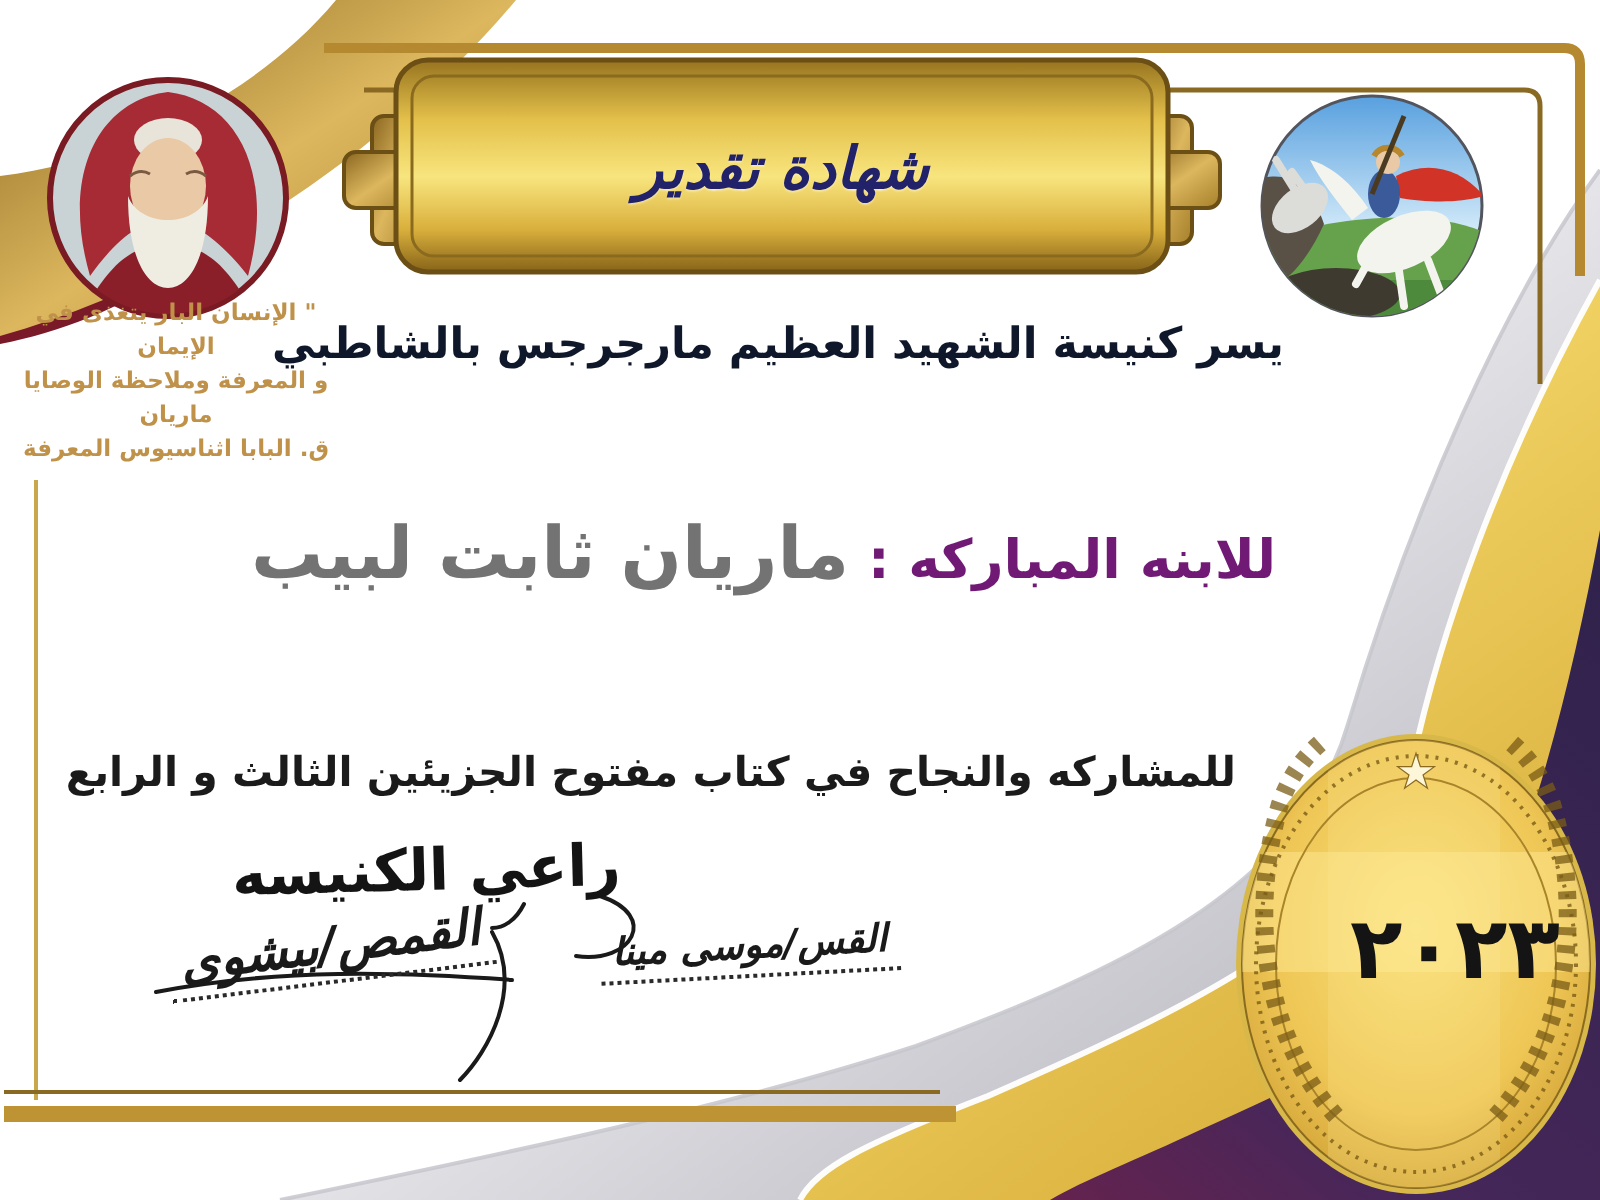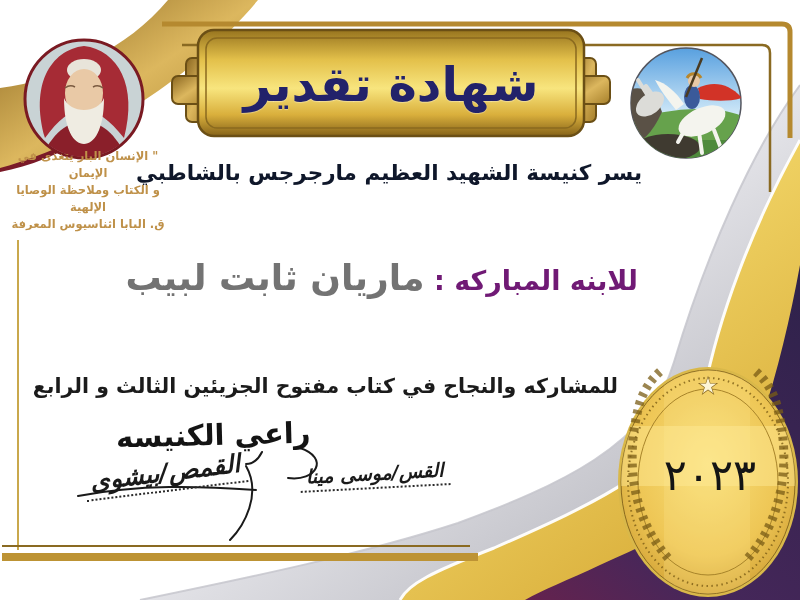--- a/index.html
+++ b/index.html
@@ -6,44 +6,45 @@
   #stage{
     position:relative;width:800px;height:600px;overflow:hidden;
     font-family:"DejaVu Sans",sans-serif;background:#fff;
   }
   #stage svg.bg{position:absolute;left:0;top:0;}
   .abs{position:absolute;}
   .rtl{direction:rtl;unicode-bidi:embed;}
   .banner-title{
     left:198px;top:48px;width:386px;height:72px;
     display:flex;align-items:center;justify-content:center;
-    font-size:48px;font-weight:bold;color:#22226a;
+    font-size:29px;font-weight:bold;color:#22226a;
     text-shadow:0 1px 1px rgba(255,255,255,.35);
+    font-style:italic;
   }
   .quote{
     left:2px;top:148px;width:172px;text-align:center;
     font-size:11.5px;line-height:17px;font-weight:bold;color:#bf9149;
   }
   .body-line{font-size:21.5px;font-weight:600;color:#0f172a;white-space:nowrap;}
   .bl1{top:160px;right:158px;}
   .bl2{top:192px;right:176px;}
   .bl3{top:225px;right:408px;}
   .recipient{top:257px;right:162px;white-space:nowrap;}
   .recipient .label{font-size:27px;font-weight:bold;color:#701a75;}
   .recipient .name{font-size:36px;font-weight:bold;color:#737373;}
   .reason{top:330px;right:182px;font-size:20.5px;font-weight:600;color:#1b1b1b;white-space:nowrap;margin-top:44px;}
   .pastor{left:116px;top:418px;font-size:29px;font-weight:bold;color:#141414;
           transform:rotate(-1.5deg);white-space:nowrap;}
   .sig{color:#1a1a1a;font-style:italic;font-weight:bold;white-space:nowrap;
        border-bottom:2px dotted #2a2a2a;padding:0 6px 3px 6px;}
   .sig1{left:300px;top:462px;font-size:19px;transform:rotate(-3deg);}
   .sig2{left:84px;top:458px;font-size:25px;transform:rotate(-7deg);}
   .medal-year{
-    left:640px;top:450px;width:140px;text-align:center;
-    font-size:43px;font-weight:normal;color:#141414;letter-spacing:7px;
+    left:640px;top:450px;width:140px;text-align:right;
+    font-size:43px;font-weight:bold;color:#141414;letter-spacing:7px;
   }
 </style>
 </head>
 <body>
 
 <div id="stage">
 
   <svg class="bg" width="800" height="600" viewBox="0 0 800 600">
     <defs>
       <linearGradient id="purpleBg" x1="0" y1="1" x2="0.9" y2="0.2">
@@ -185,21 +186,21 @@
       <path d="M78,496 C140,484 200,486 256,490"></path>
       <path d="M246,466 C262,494 244,526 230,540"></path>
       <path d="M262,452 C258,460 252,464 246,464"></path>
     </g>
   </svg>
 
   <div class="abs banner-title rtl">شهادة تقدير</div>
 
   <div class="abs quote rtl">
     <div>" الإنسان البار يتغذى في الإيمان</div>
-    <div>و الكتاب وملاحظة الوصايا الإلهية</div>
+    <div>و المعرفة وملاحظة الوصايا ماريان</div>
     <div>ق. البابا اثناسيوس المعرفة</div>
   </div>
 
   <div class="abs body-line bl1 rtl">يسر كنيسة الشهيد العظيم مارجرجس بالشاطبي</div>
 
   <div class="abs recipient rtl">
     <span class="label">للابنه المباركه : </span><span class="name">ماريان ثابت لبيب</span>
   </div>
 
   <div class="abs reason rtl">للمشاركه والنجاح في كتاب مفتوح الجزيئين الثالث و الرابع</div>

